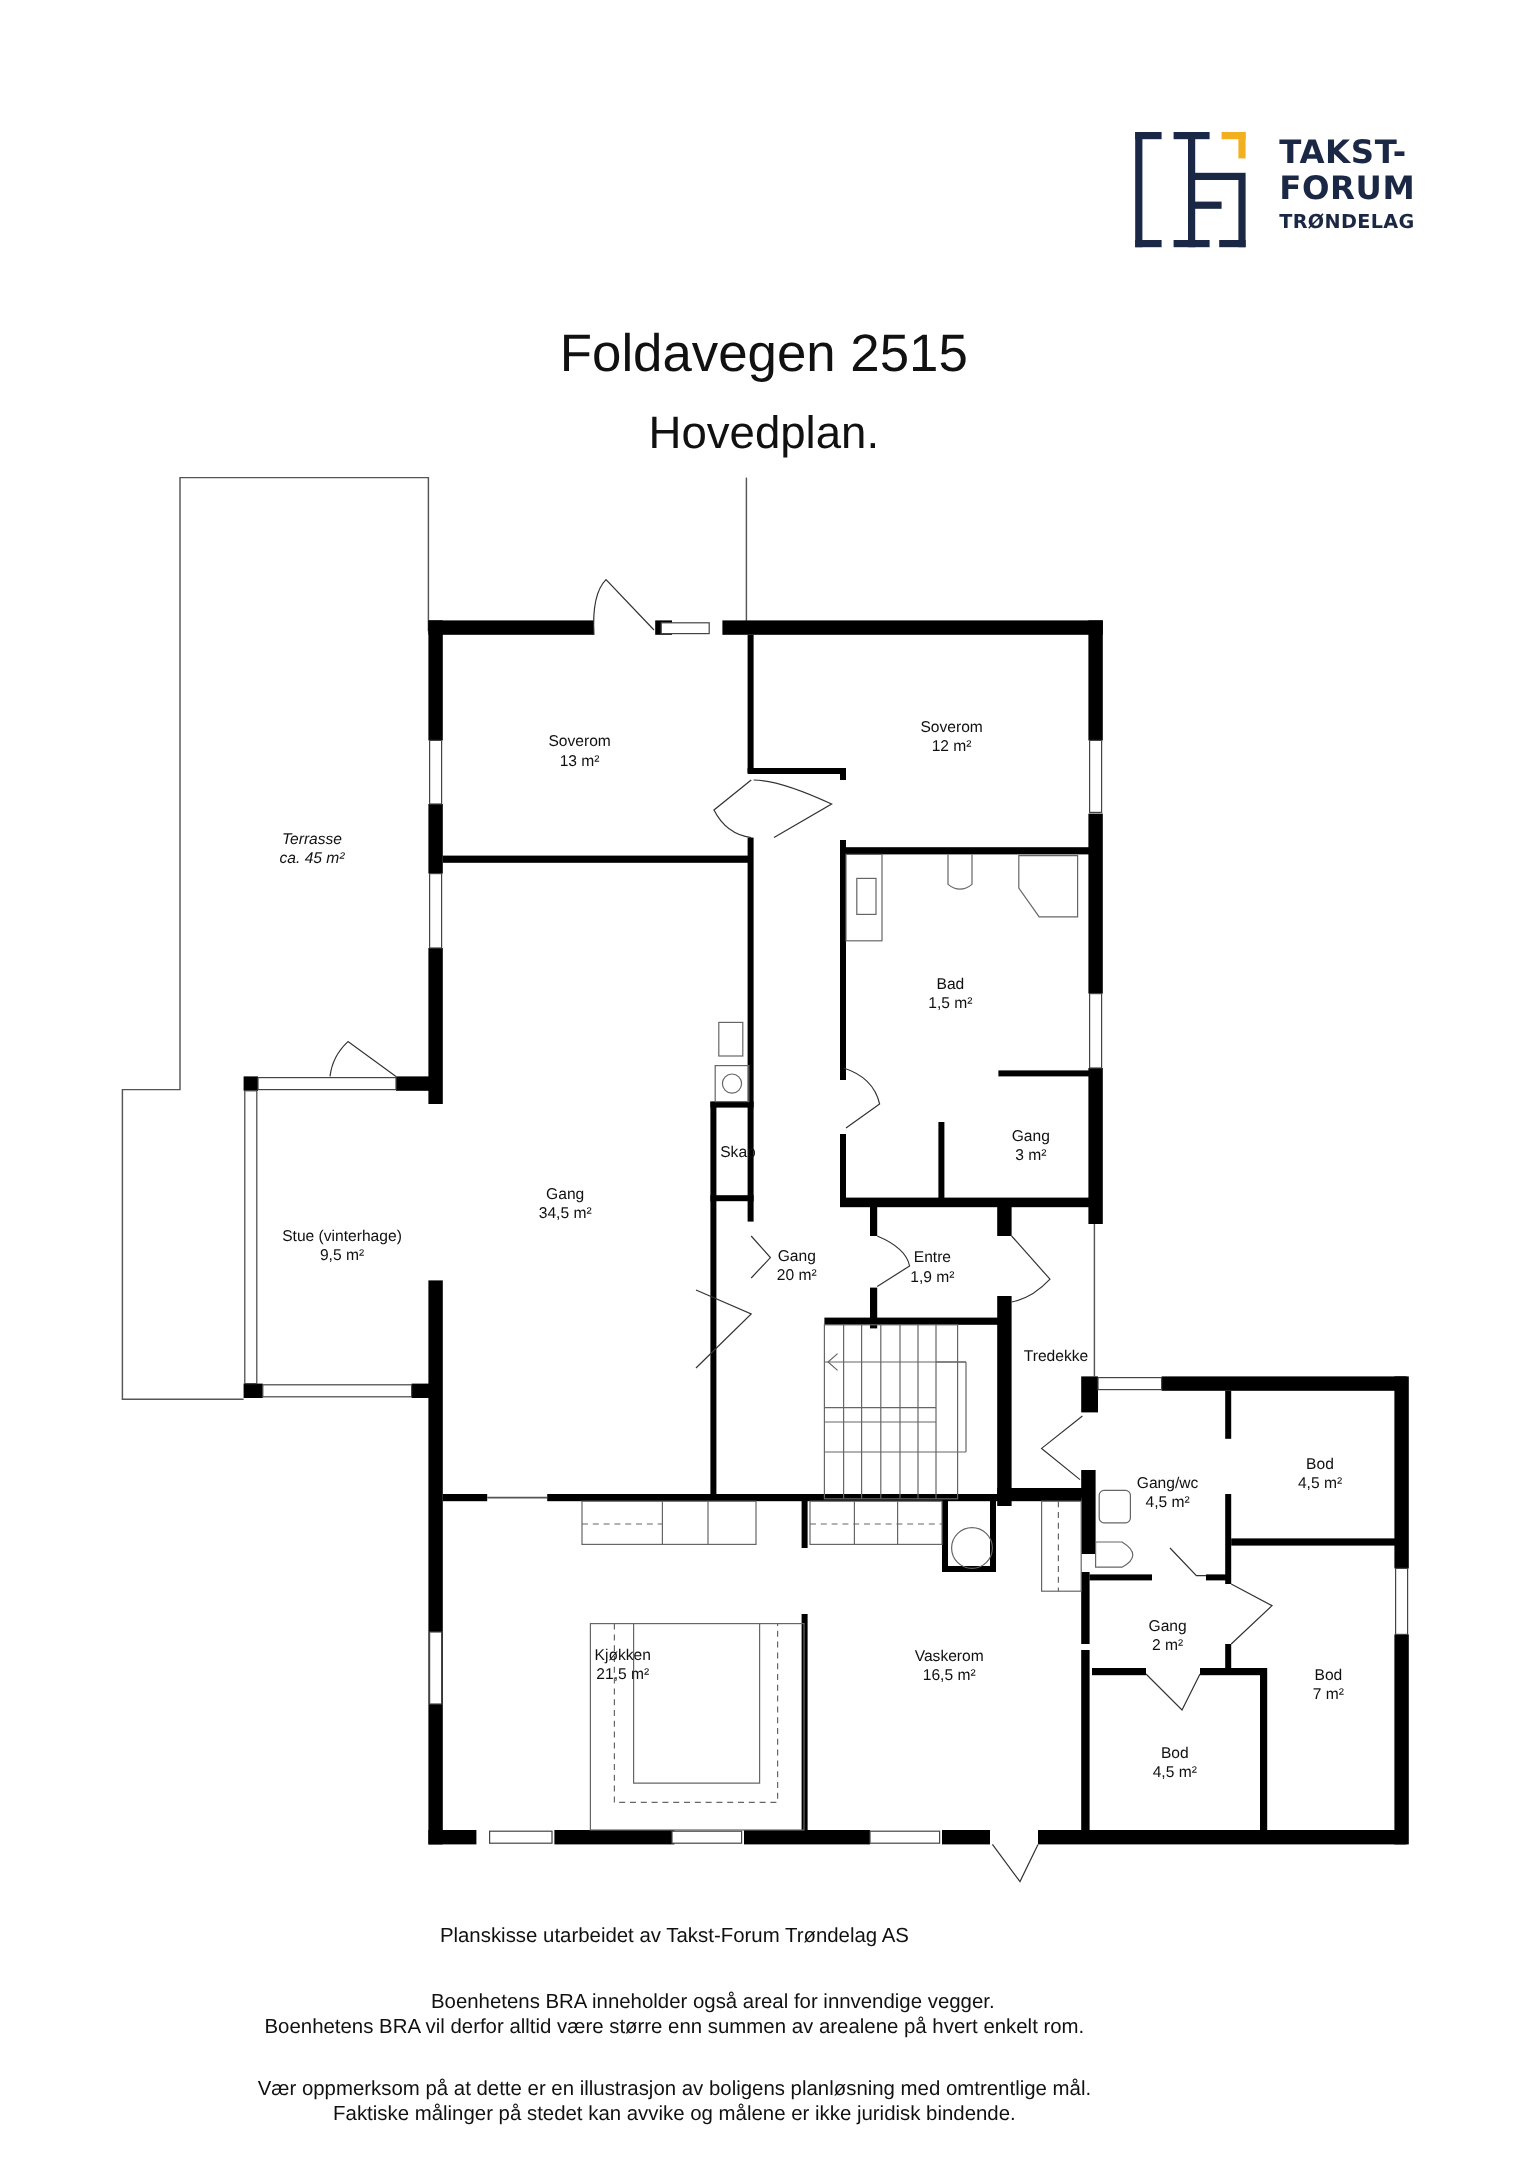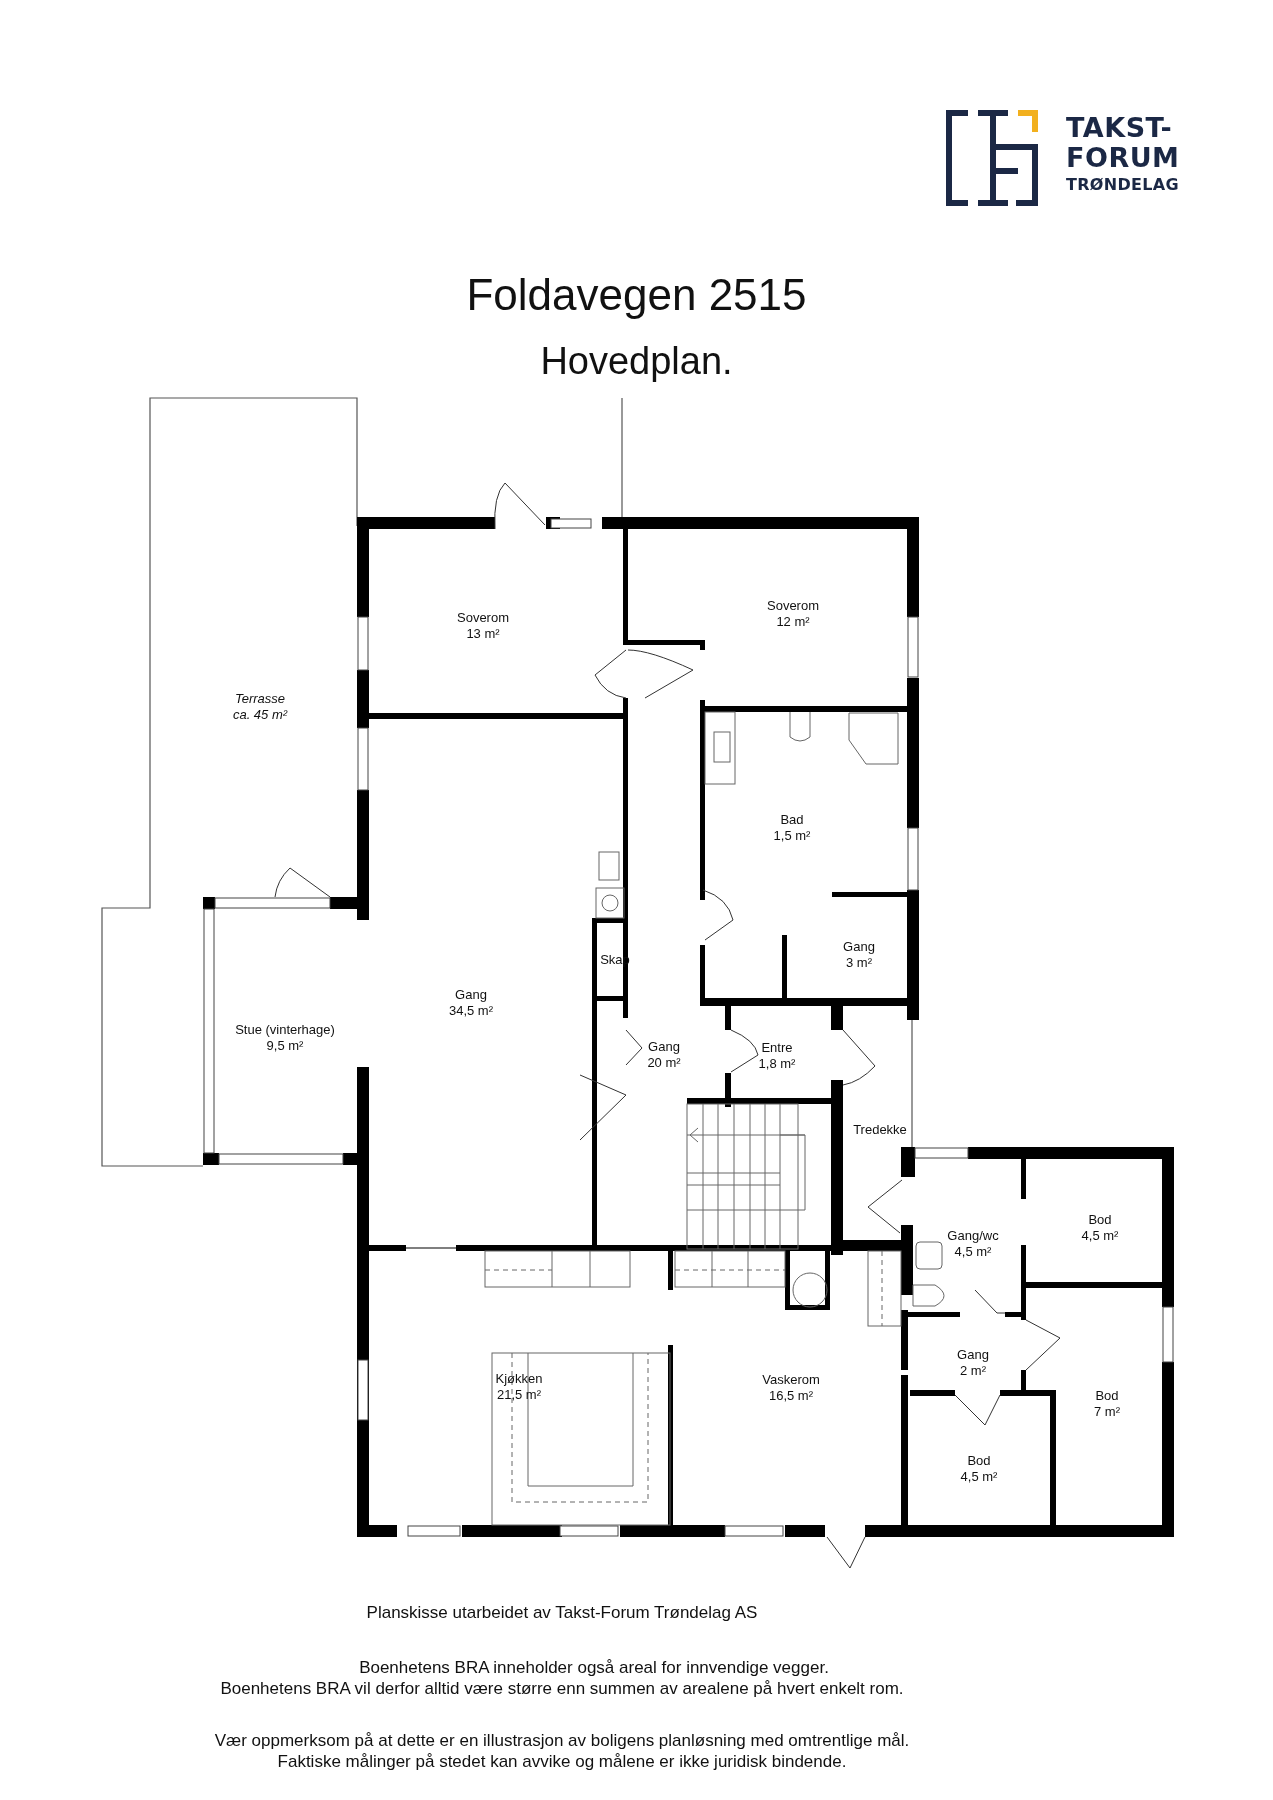--- a/index.html
+++ b/index.html
@@ -245,21 +245,21 @@
 <div class="room-label" style="left:285px;top:1038px;">
   <span>Stue (vinterhage)</span>
   <span>9,5 m²</span>
 </div>
 <div class="room-label" style="left:664px;top:1055px;">
   <span>Gang</span>
   <span>20 m²</span>
 </div>
 <div class="room-label" style="left:777px;top:1056px;">
   <span>Entre</span>
-  <span>1,8 m²</span>
+  <span>1,9 m²</span>
 </div>
 <div class="room-label" style="left:880px;top:1130px;">
   <span>Tredekke</span>
 </div>
 <div class="room-label" style="left:973px;top:1244px;">
   <span>Gang/wc</span>
   <span>4,5 m²</span>
 </div>
 <div class="room-label" style="left:1100px;top:1228px;">
   <span>Bod</span>

